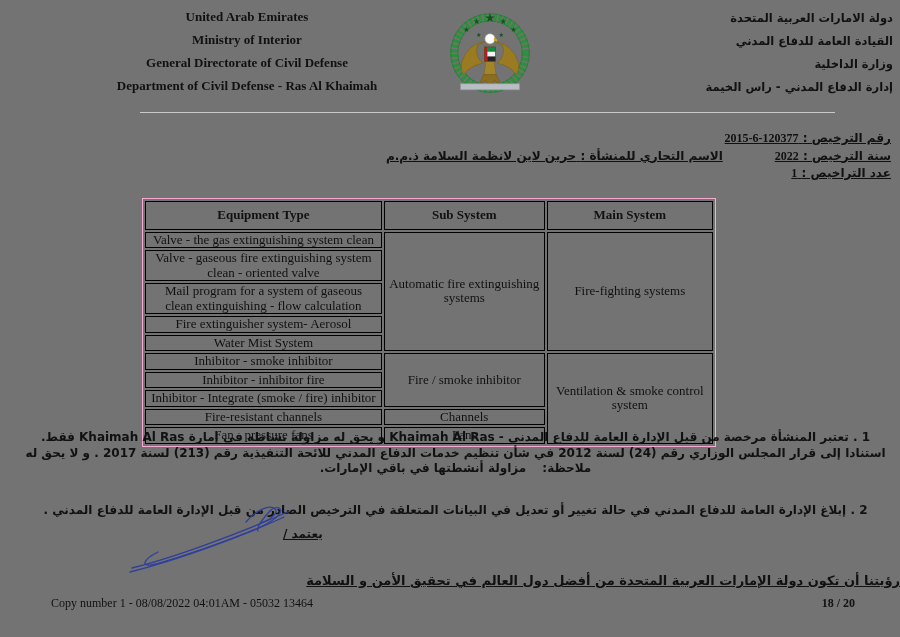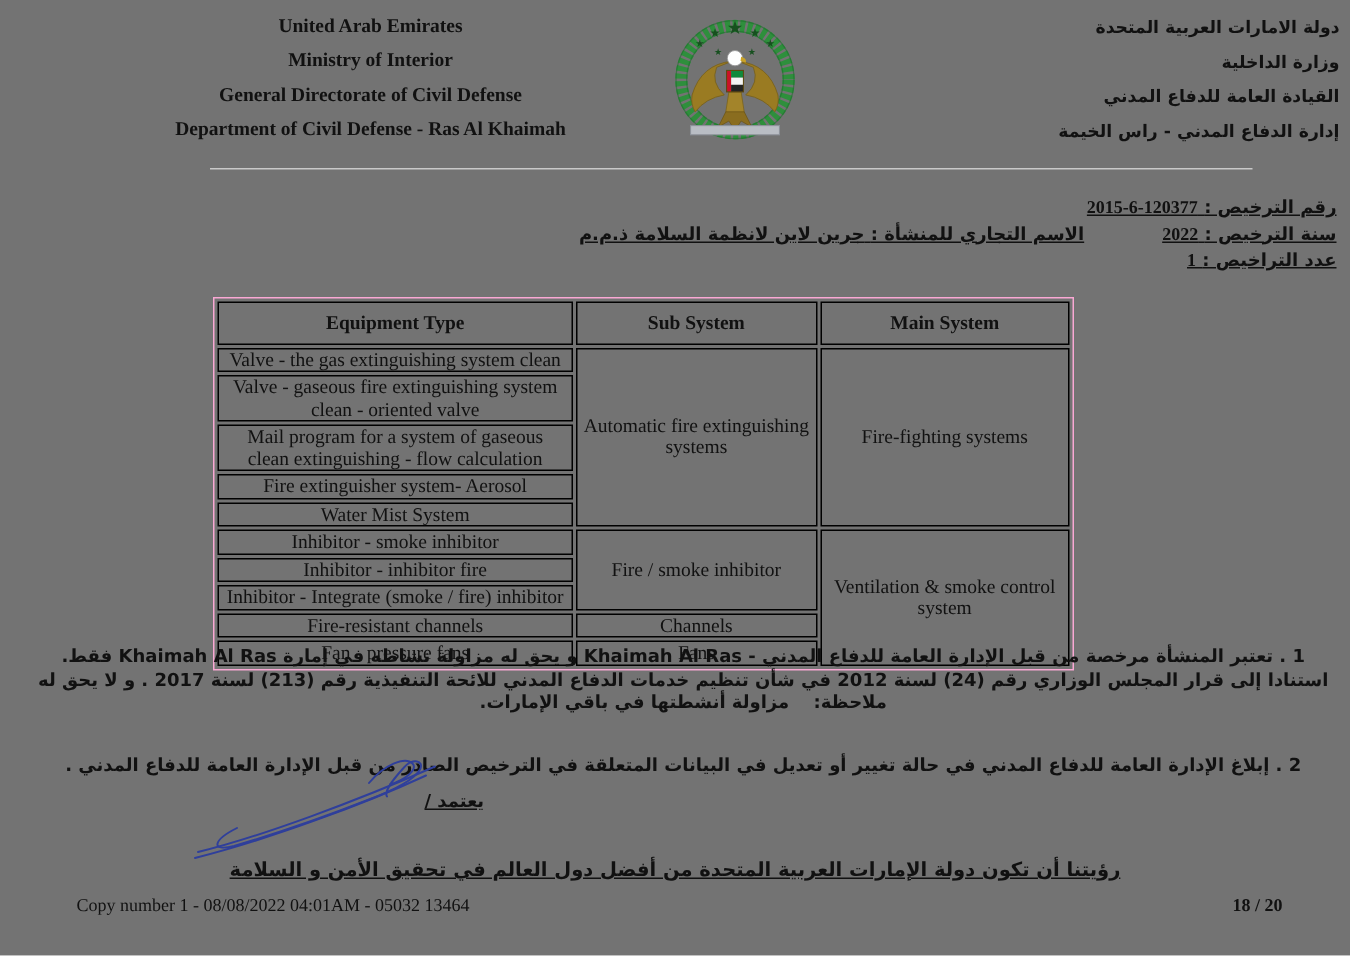--- a/index.html
+++ b/index.html
@@ -46,21 +46,21 @@
   .note-label { margin-left:12px; }
   .note2 { margin-top:26px; }
 
   .approve {
     position:absolute; left:283px; top:527px; direction:rtl;
     font-size:12px; text-decoration:underline;
   }
   .signature { position:absolute; left:128px; top:500px; }
 
   .vision {
-    position:absolute; top:573px; left:0; right:0; text-align:center;
+    position:absolute; top:573px; left:0; right:0; 
     font-size:13px; text-decoration:underline; direction:rtl;
   }
   .copyline { position:absolute; top:596px; left:51px; font-size:12px; }
   .pagenum  { position:absolute; top:596px; right:45px; font-size:12px; font-weight:bold; }
 </style>
 </head>
 <body>
 
 <div class="page">
 
@@ -104,22 +104,22 @@
         <rect x="47.5" y="53.4" width="8" height="4.6" fill="#232323"></rect>
         <rect x="44.5" y="44" width="11" height="14" fill="none" stroke="#5d4a12" stroke-width="0.7"></rect>
       </g>
 
       <rect x="21" y="80" width="58" height="6" fill="#b9bdc4" stroke="#8e939b" stroke-width="0.7"></rect>
     </svg>
   </div>
 
   <div class="ar-header ar">
     <div>دولة الامارات العربية المتحدة</div>
+    <div>القيادة العامة للدفاع المدني</div>
     <div>وزارة الداخلية</div>
-    <div>القيادة العامة للدفاع المدني</div>
     <div>إدارة الدفاع المدني - راس الخيمة</div>
   </div>
 
   <div class="divider"></div>
 
   <div class="license ar">
     <div>
       <span>رقم الترخيص :</span>
       <span class="ltrnum">2015-6-120377</span>
     </div>

